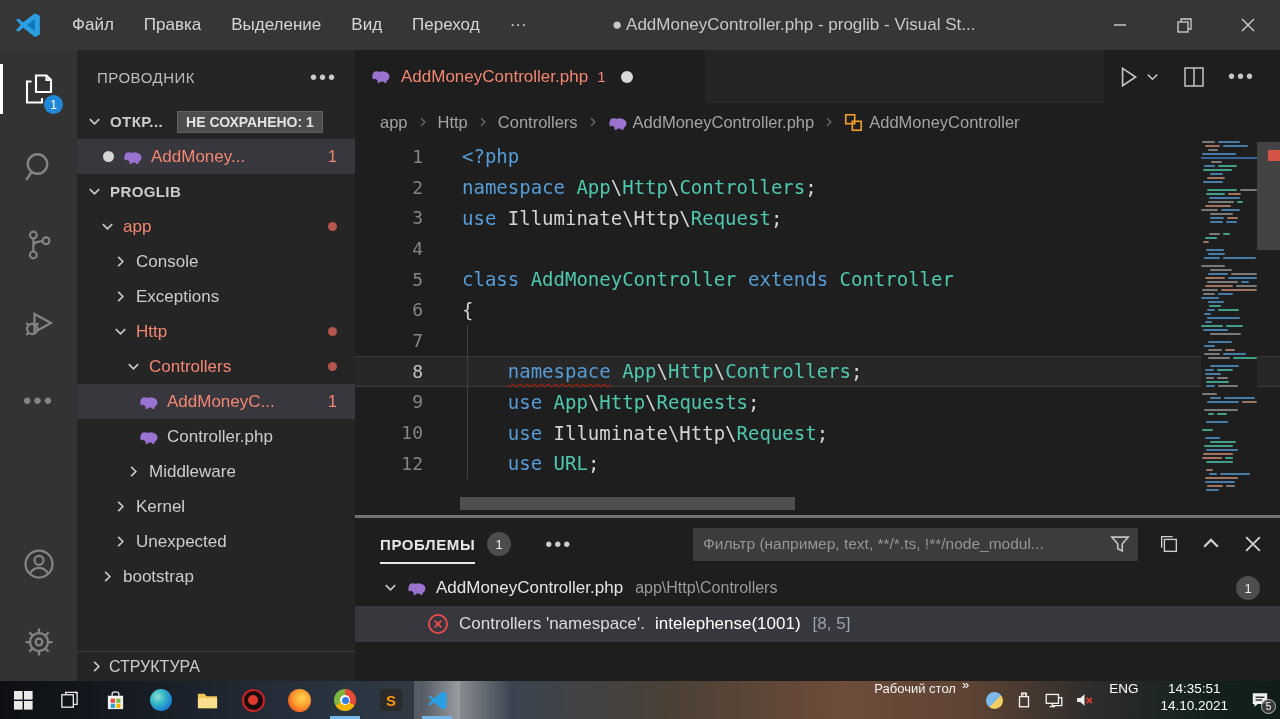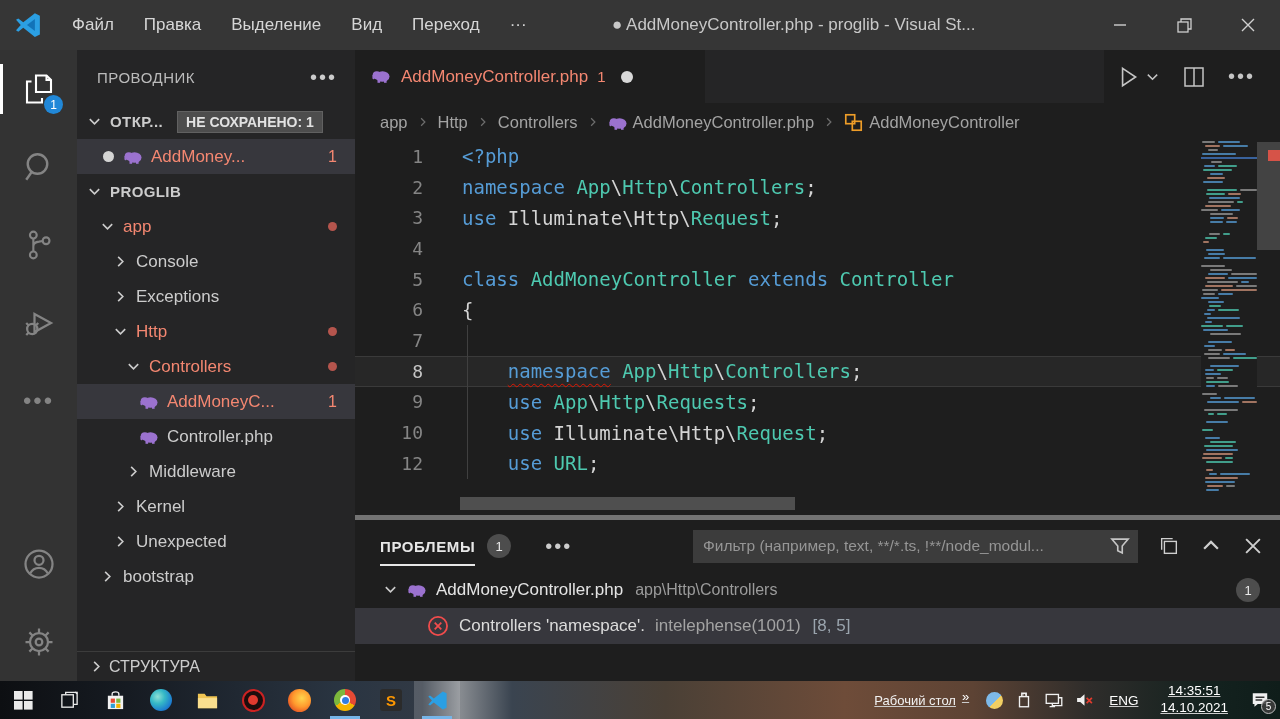--- a/index.html
+++ b/index.html
@@ -75,21 +75,21 @@
   .sq{text-decoration:underline wavy #e51400 1px;text-underline-offset:5px;}
   .hscroll{position:absolute;left:105px;bottom:5px;width:335px;height:13px;background:rgba(140,140,140,.45);}
   .minimap{position:absolute;top:0;right:23px;width:56px;bottom:0;background:#1e1e1e;}
   .mm-row{height:2px;margin-bottom:2px;display:flex;}
   .mm-seg{height:2px;border-radius:1px;}
   .vscrollcol{position:absolute;top:0;right:0;width:23px;bottom:0;}
   .vthumb{position:absolute;top:1px;right:0;width:23px;height:108px;background:rgba(130,130,130,.38);}
   .err-mark{position:absolute;top:8px;right:0;width:12px;height:11px;background:#d65348;}
 
   
-  .panel{position:absolute;top:515px;left:355px;right:0;bottom:38px;background:#1e1e1e;border-top:5px solid #737373;}
+  .panel{position:absolute;top:515px;left:355px;right:0;bottom:38px;background:#1e1e1e;border-top:3px solid #737373;}
   .panel-header{height:52px;display:flex;align-items:center;padding:0 16px 0 25px;}
   .panel-tab{position:relative;height:52px;display:flex;align-items:center;font-size:15px;font-weight:bold;
              letter-spacing:.6px;color:#e7e7e7;}
   .panel-tab::after{content:'';position:absolute;left:0;right:0;bottom:6px;height:2px;background:#e7e7e7;}
   .round-badge{width:24px;height:24px;border-radius:50%;background:#4d4d4d;color:#eaeaea;font-size:13px;font-weight:normal;
                display:flex;align-items:center;justify-content:center;margin-left:12px;}
   .panel-dots{margin-left:34px;font-size:20px;letter-spacing:2px;color:#cccccc;}
   .filter-box{position:relative;margin-left:auto;width:445px;height:33px;background:#3c3c3c;}
   .filter-box input{width:100%;height:100%;background:transparent;border:0;outline:none;color:#cccccc;
                     font-size:15.5px;padding:0 36px 0 10px;font-family:"Liberation Sans",sans-serif;}
@@ -98,31 +98,31 @@
   .ph-btn{margin-left:20px;color:#cfcfcf;display:flex;align-items:center;}
   .prob-row{height:36px;display:flex;align-items:center;font-size:17px;}
   .prob-row .chev{width:20px;height:16px;color:#cccccc;margin:0 4px 0 28px;}
   .prob-row .ficon{width:20px;height:20px;margin-right:9px;}
   .prob-file{color:#e4e4e4;}
   .prob-path{color:#9b9b9b;margin-left:12px;font-size:16px;}
   .prob-row .right{margin-left:auto;margin-right:20px;}
   .prob-err{background:#37373d;}
   .prob-err .erricon{margin:0 10px 0 72px;width:22px;height:22px;flex:0 0 auto;}
   .err-msg{color:#dcdcdc;}
-  .err-src{color:#a3a3a3;margin-left:10px;}
+  .err-src{color:#ffffff;margin-left:10px;}
   .err-pos{color:#9aa4ad;margin-left:12px;}
 
   
   .taskbar{position:absolute;left:0;bottom:0;width:1280px;height:38px;display:flex;align-items:center;
      background:linear-gradient(90deg,#0d0f12 0%,#161b22 10%,#2a3542 27%,#313944 33%,#878b90 36%,#3a4450 40%,
         #4a4036 52%,#6e4c39 66%,#5d4334 76%,#2f2d2b 85%,#14221f 94%,#0f1d1a 100%);}
   .tb-icon{width:46px;height:38px;display:flex;align-items:center;justify-content:center;position:relative;flex:0 0 auto;}
   .tb-icon.running::after{content:'';position:absolute;left:8px;right:8px;bottom:0;height:3px;background:#76b5e8;}
   .tb-icon.active{background:rgba(255,255,255,.18);}
-  .tray{margin-left:auto;display:flex;align-items:center;height:38px;text-decoration:underline;}
+  .tray{margin-left:auto;display:flex;align-items:flex-start;height:38px;}
   .tray-label{font-size:13px;color:#f2f2f2;margin-right:6px;}
   .tray-chev{color:#fff;font-size:13px;margin-right:10px;transform:translateY(-4px);}
   .tray-ic{width:30px;height:38px;display:flex;align-items:center;justify-content:center;color:#f0f0f0;position:relative;}
   .tray-lang{font-size:13.5px;color:#ffffff;margin:0 10px;}
   .tray-clock{font-size:13.5px;color:#ffffff;text-align:center;line-height:1.25;margin:0 12px;}
   .notif{position:relative;width:40px;height:38px;display:flex;align-items:center;justify-content:center;color:#fff;}
   .notif-count{position:absolute;right:4px;bottom:5px;width:15px;height:15px;border-radius:50%;background:rgba(60,60,60,.9);
                border:1px solid #bbb;color:#fff;font-size:10px;display:flex;align-items:center;justify-content:center;}
   svg{display:block;}
 </style>

